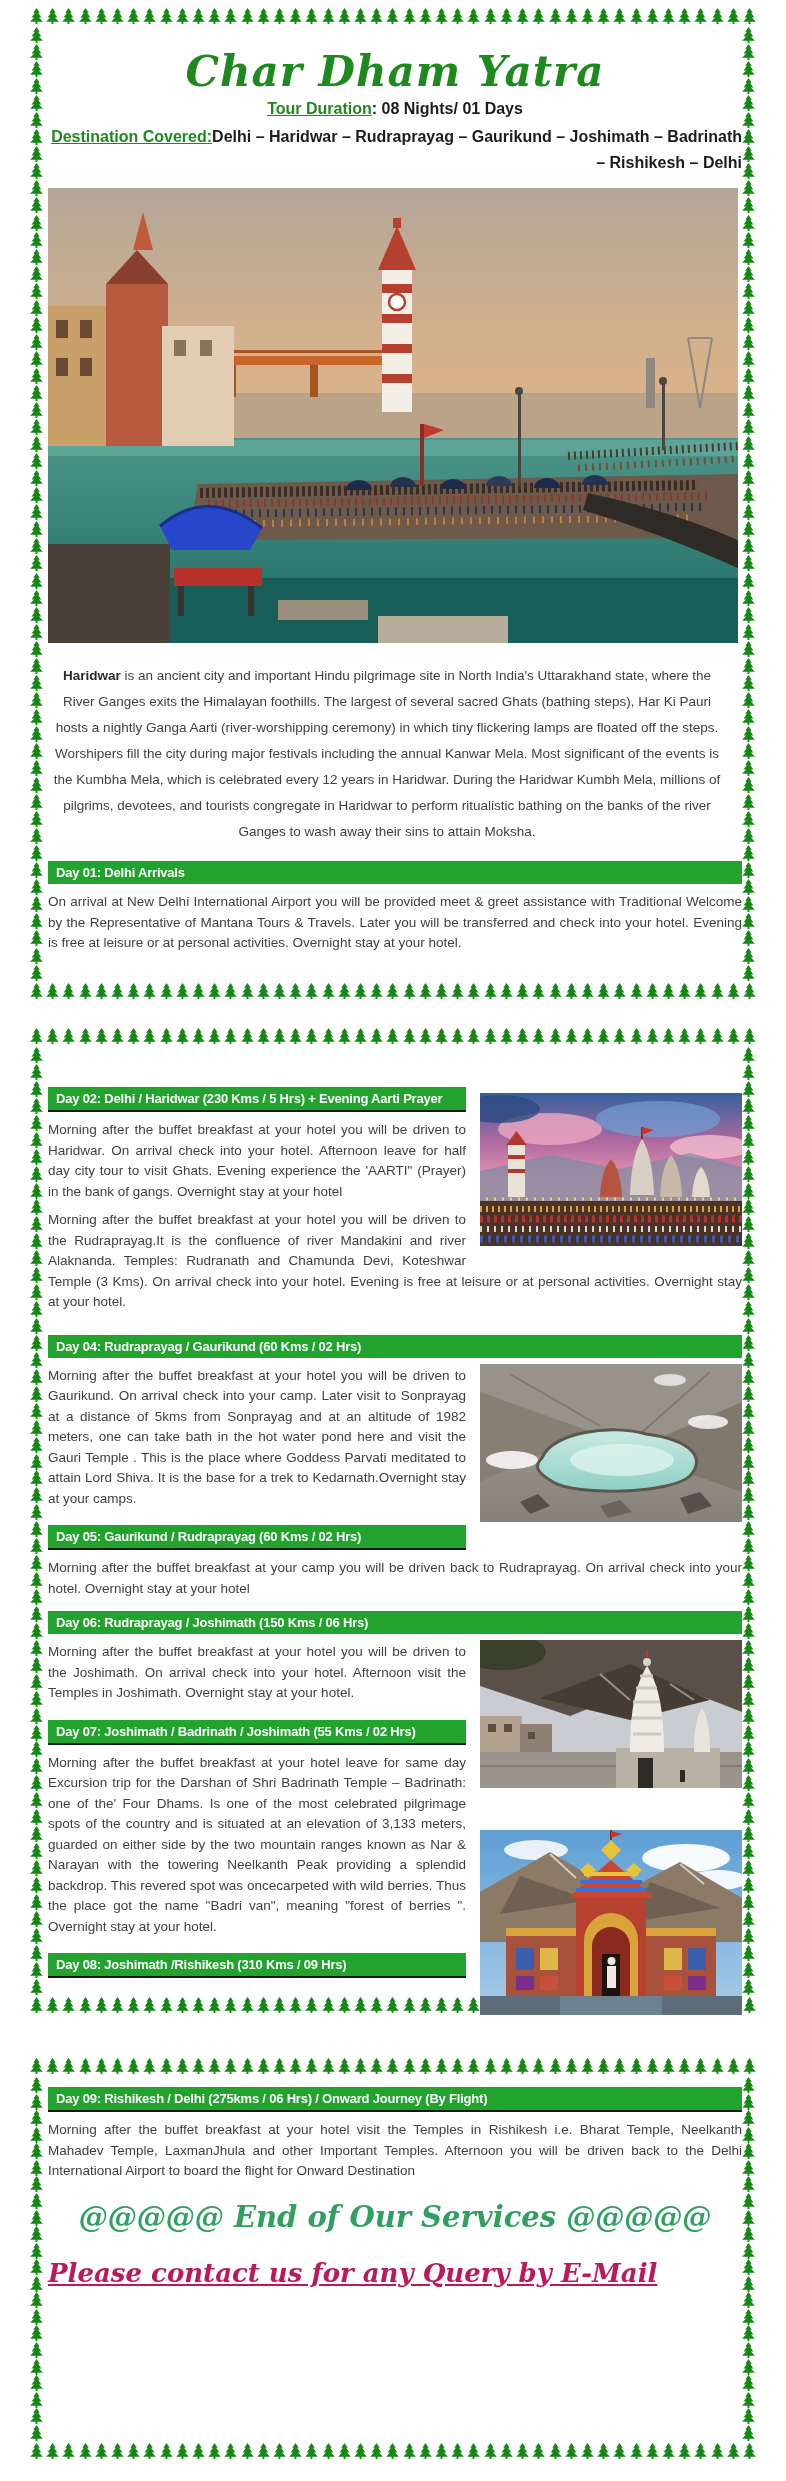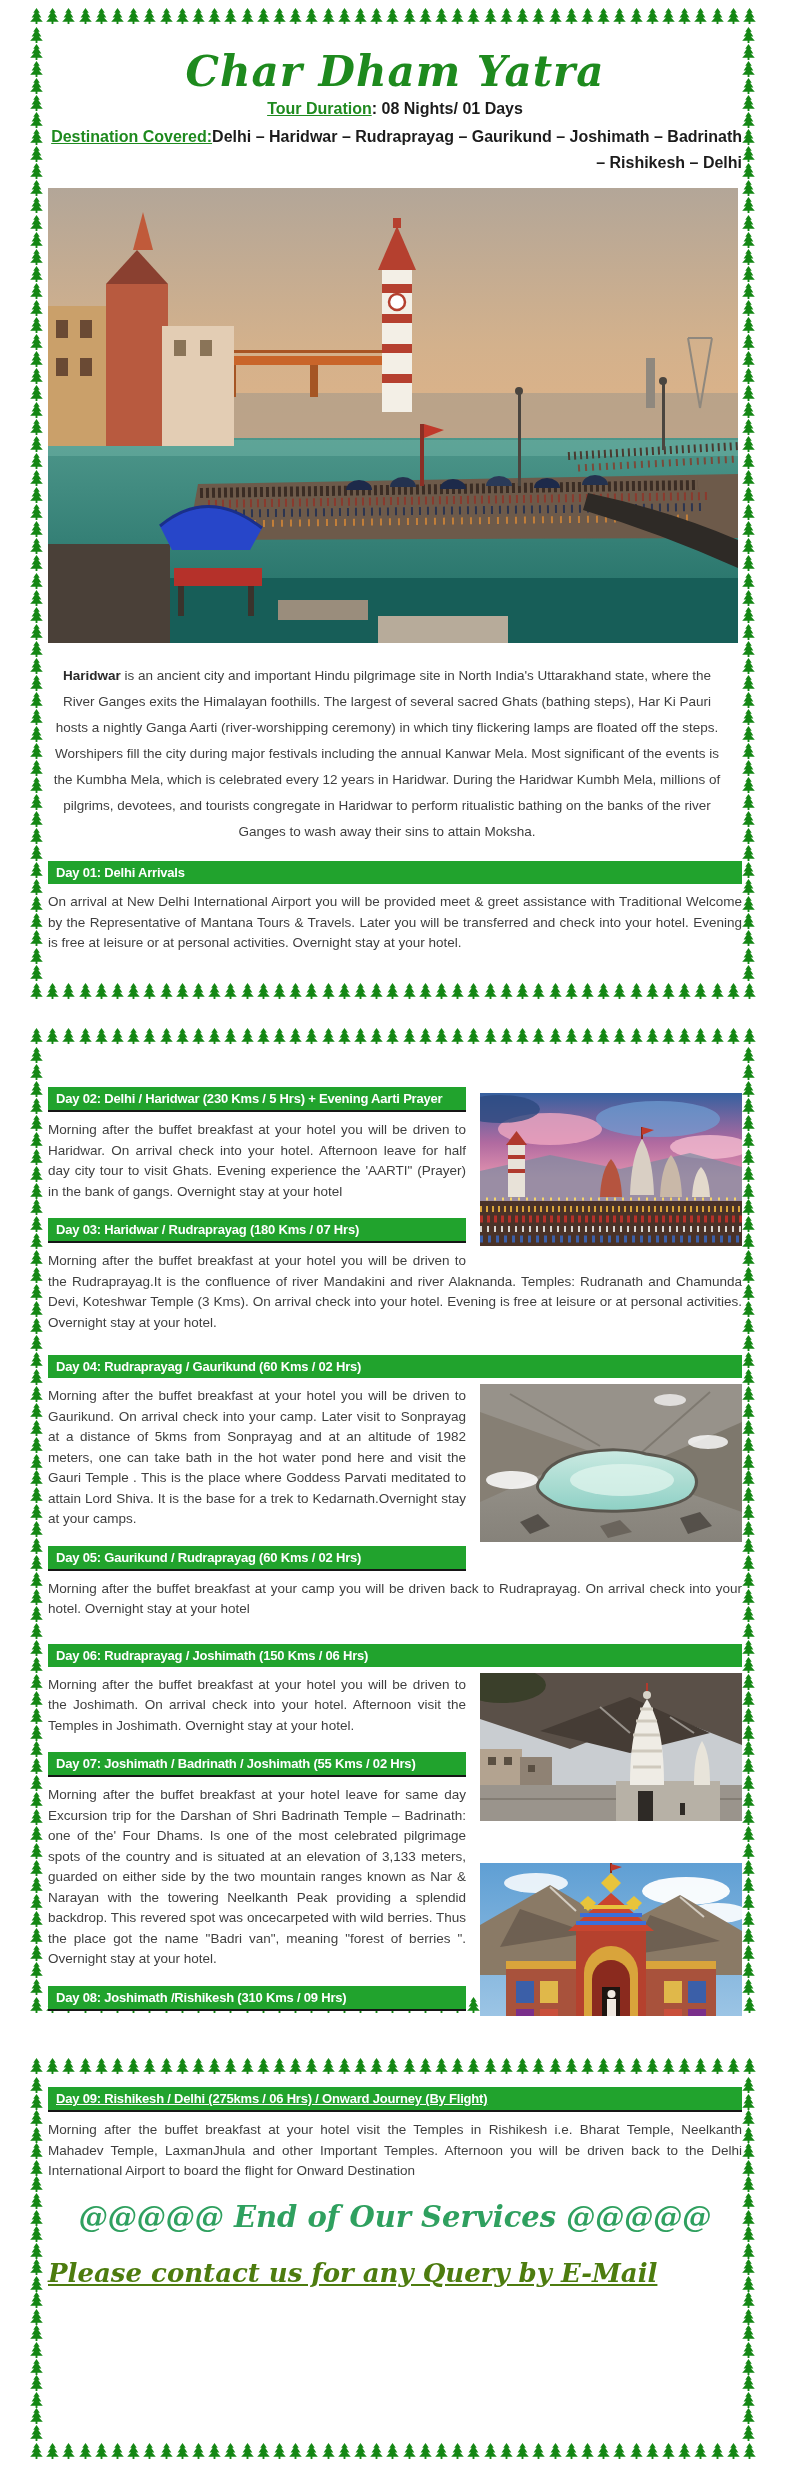--- a/index.html
+++ b/index.html
@@ -24,21 +24,21 @@
   .intro b{color:#2b2b2b;}
   .day-bar{overflow:hidden;background:#21a32d;color:#ffffff;font-weight:700;font-size:13px;letter-spacing:-0.2px;white-space:nowrap;padding:4px 8px;margin-top:16px;}
   .day-bar.underlined{border-bottom:2px solid #161616;}
   .day-text{margin:8px 0 0 0;font-size:13.5px;line-height:20.5px;text-align:justify;}
   .img-float{float:right;width:262px;margin:6px 0 10px 14px;}
   .img-float.gap{clear:right;margin-top:32px;}
   .img-float svg{display:block;}
   #page2 .content{padding-top:0;}
   .first-bar{margin-top:40px;}
   .end-text{margin:18px 0 0 0;text-align:center;font-family:"DejaVu Serif",serif;font-style:italic;font-weight:700;font-size:29px;color:#2fa05f;}
-  .contact-text{margin:24px 0 0 0;text-align:left;font-family:"DejaVu Serif",serif;font-style:italic;font-weight:700;font-size:26px;color:#4d7c0f;text-decoration:underline;}
+  .contact-text{margin:24px 0 0 0;text-align:left;font-family:"DejaVu Serif",serif;font-style:italic;font-weight:700;font-size:26px;color:#be185d;text-decoration:underline;}
 </style>
 </head>
 <body>
 
 <div class="page" id="page1">
   <div class="trees trees-top">
       <svg width="13" height="16" viewBox="0 0 14 17">
         <path fill="#148714" d="M7 0 L10.5 5 H8.8 L12.2 10 H9.6 L13.8 14.6 H8 V17 H6 V14.6 H0.2 L4.4 10 H1.8 L5.2 5 H3.5 Z"></path>
       </svg>
       <svg width="13" height="16" viewBox="0 0 14 17">
@@ -1399,21 +1399,20 @@
         <line x1="0" y1="116" x2="262" y2="116" stroke="#d9a43b" stroke-width="6" stroke-dasharray="2 4"></line>
         <line x1="0" y1="126" x2="262" y2="126" stroke="#b5312a" stroke-width="7" stroke-dasharray="3 4"></line>
         <line x1="0" y1="136" x2="262" y2="136" stroke="#d8d4ce" stroke-width="6" stroke-dasharray="2 5"></line>
         <line x1="0" y1="146" x2="262" y2="146" stroke="#3b5fa8" stroke-width="7" stroke-dasharray="3 5"></line>
       </svg>
     </div>
 
     <div class="day-bar underlined first-bar">Day 02: Delhi / Haridwar (230 Kms / 5 Hrs) + Evening Aarti Prayer</div>
     <p class="day-text">Morning after the buffet breakfast at your hotel you will be driven to Haridwar. On arrival check into your hotel. Afternoon leave for half day city tour to visit Ghats. Evening experience the 'AARTI" (Prayer) in the bank of gangs. Overnight stay at your hotel</p>
 
-    <div class="day-bar underlined">Day 03: Haridwar / Rudraprayag (180 Kms / 07 Hrs)</div>
     <p class="day-text">Morning after the buffet breakfast at your hotel you will be driven to the Rudraprayag.It is the confluence of river Mandakini and river Alaknanda. Temples: Rudranath and Chamunda Devi, Koteshwar Temple (3 Kms). On arrival check into your hotel. Evening is free at leisure or at personal activities. Overnight stay at your hotel.</p>
 
     <div class="day-bar" style="margin-top:22px;">Day 04: Rudraprayag / Gaurikund (60 Kms / 02 Hrs)</div>
 
     <div class="img-float">
       <svg width="262" height="158" viewBox="0 0 262 158">
         <defs>
           <linearGradient id="lake1" x1="0" y1="0" x2="0" y2="1">
             <stop offset="0" stop-color="#cdeee6"></stop>
               <stop offset="1" stop-color="#8fd4c8"></stop>
@@ -1438,21 +1437,21 @@
         <polygon points="120,142 140,136 152,148 128,154" fill="#6a645c"></polygon>
         <polygon points="200,134 220,128 232,142 208,150" fill="#55504a"></polygon>
       </svg>
     </div>
 
     <p class="day-text">Morning after the buffet breakfast at your hotel you will be driven to Gaurikund. On arrival check into your camp. Later visit to Sonprayag at a distance of 5kms from Sonprayag and at an altitude of 1982 meters, one can take bath in the hot water pond here and visit the Gauri Temple . This is the place where Goddess Parvati meditated to attain Lord Shiva. It is the base for a trek to Kedarnath.Overnight stay at your camps.</p>
 
     <div class="day-bar underlined">Day 05: Gaurikund / Rudraprayag (60 Kms / 02 Hrs)</div>
     <p class="day-text">Morning after the buffet breakfast at your camp you will be driven back to Rudraprayag. On arrival check into your hotel. Overnight stay at your hotel</p>
 
-    <div class="day-bar" style="margin-top:24px;">Day 06: Rudraprayag / Joshimath (150 Kms / 06 Hrs)</div>
+    <div class="day-bar" style="margin-top:12px;">Day 06: Rudraprayag / Joshimath (150 Kms / 06 Hrs)</div>
 
     <div class="img-float">
       <svg width="262" height="148" viewBox="0 0 262 148">
         <rect width="262" height="148" fill="#c9cdd1"></rect>
         <polygon points="0,0 262,0 262,72 180,40 90,76 0,46" fill="#5a5048"></polygon>
         <polygon points="60,58 150,24 230,60 150,80" fill="#453c35"></polygon>
         <line x1="120" y1="34" x2="150" y2="60" stroke="#e8e6e0" stroke-width="2" opacity="0.5"></line>
         <line x1="190" y1="44" x2="214" y2="60" stroke="#e8e6e0" stroke-width="2" opacity="0.5"></line>
         <ellipse cx="22" cy="12" rx="44" ry="18" fill="#3a3f2a"></ellipse>
         <rect x="0" y="76" width="42" height="38" fill="#b3a390"></rect>
@@ -1939,18 +1938,18 @@
         <path fill="#148714" d="M7 0 L10.5 5 H8.8 L12.2 10 H9.6 L13.8 14.6 H8 V17 H6 V14.6 H0.2 L4.4 10 H1.8 L5.2 5 H3.5 Z"></path>
       </svg>
       <svg width="13" height="16" viewBox="0 0 14 17">
         <path fill="#148714" d="M7 0 L10.5 5 H8.8 L12.2 10 H9.6 L13.8 14.6 H8 V17 H6 V14.6 H0.2 L4.4 10 H1.8 L5.2 5 H3.5 Z"></path>
       </svg>
       <svg width="13" height="16" viewBox="0 0 14 17">
         <path fill="#148714" d="M7 0 L10.5 5 H8.8 L12.2 10 H9.6 L13.8 14.6 H8 V17 H6 V14.6 H0.2 L4.4 10 H1.8 L5.2 5 H3.5 Z"></path>
       </svg>
     </div>
   <div class="content">
-    <div class="day-bar underlined" style="margin-top:10px;text-decoration:underline;">Day 09: Rishikesh / Delhi (275kms / 06 Hrs) / Onward Journey (By Flight)</div>
+    <div class="day-bar underlined" style="margin-top:10px;">Day 09: Rishikesh / Delhi (275kms / 06 Hrs) / Onward Journey (By Flight)</div>
     <p class="day-text">Morning after the buffet breakfast at your hotel visit the Temples in Rishikesh i.e. Bharat Temple, Neelkanth Mahadev Temple, LaxmanJhula and other Important Temples. Afternoon you will be driven back to the Delhi International Airport to board the flight for Onward Destination</p>
     <p class="end-text">@@@@@ End of Our Services @@@@@</p>
     <p class="contact-text">Please contact us for any Query by E-Mail</p>
   </div>
 </div>
 
 </body></html>

